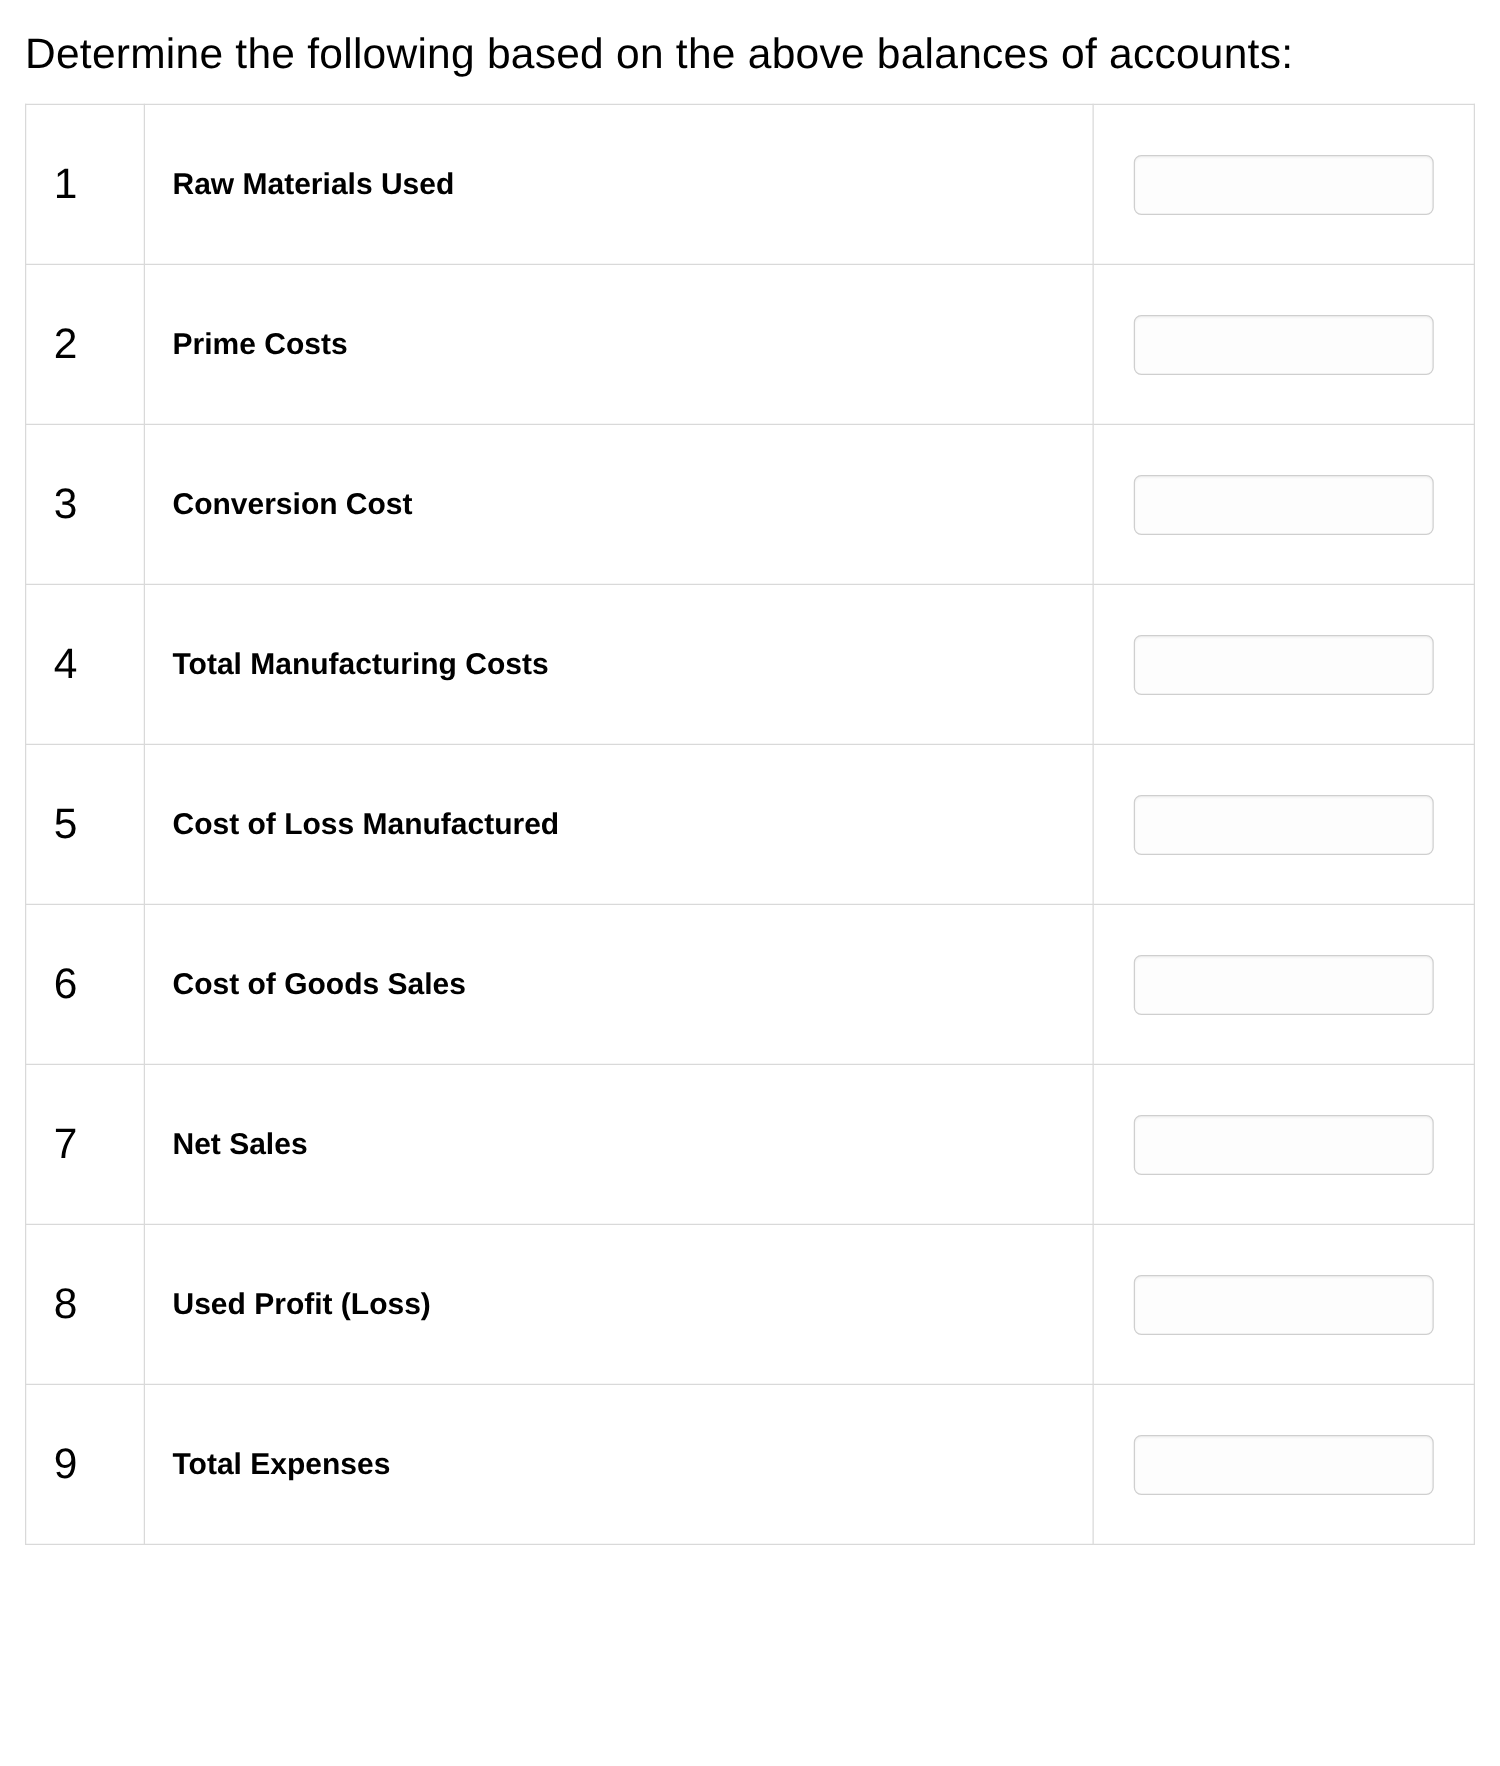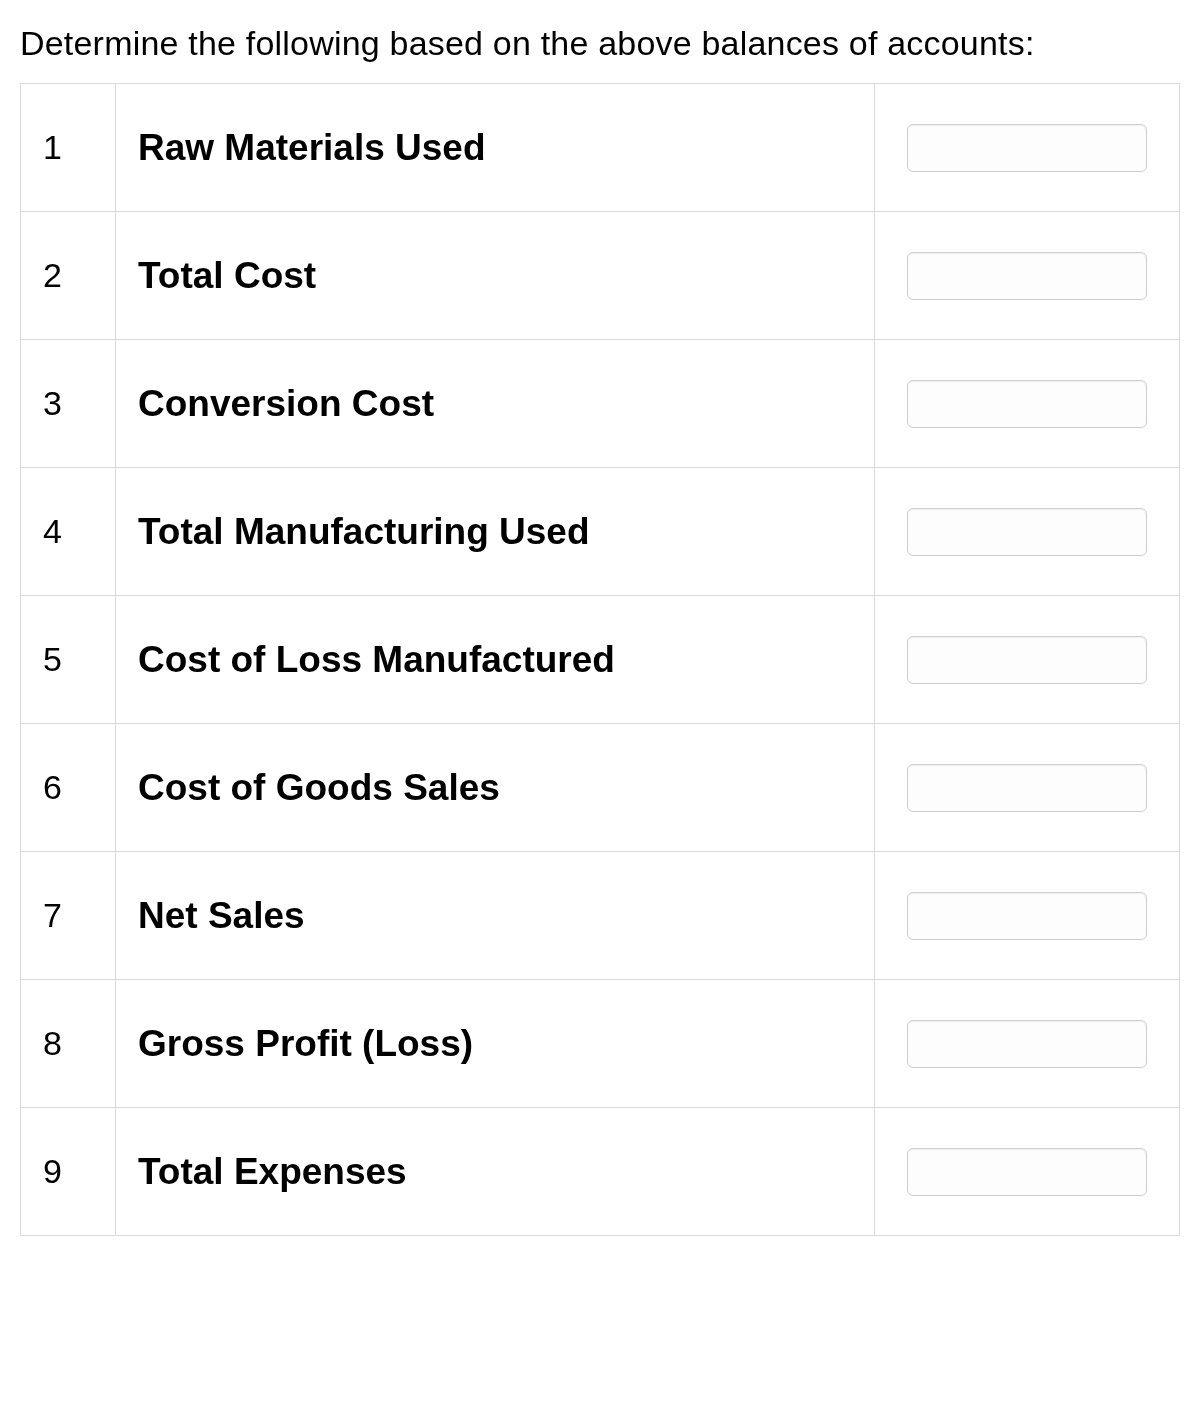--- a/index.html
+++ b/index.html
@@ -35,21 +35,21 @@
     td.num-cell {
       width: 95px;
       text-align: left;
       padding-left: 22px;
       font-size: 34px;
       font-weight: normal;
       color: #000;
     }
     td.label-cell {
       padding-left: 22px;
-      font-size: 37px;
+      font-size: 24px;
       font-weight: bold;
       color: #000;
     }
     td.input-cell {
       width: 305px;
       text-align: center;
     }
     .text-input {
       width: 240px;
       height: 48px;
@@ -72,35 +72,35 @@
   <tbody>
     <tr>
       <td class="num-cell">1</td>
       <td class="label-cell">Raw Materials Used</td>
       <td class="input-cell">
         <input type="text" class="text-input" value="" style="">
       </td>
     </tr>
     <tr>
       <td class="num-cell">2</td>
-      <td class="label-cell">Total Cost</td>
+      <td class="label-cell">Prime Costs</td>
       <td class="input-cell">
         <input type="text" class="text-input" value="" style="">
       </td>
     </tr>
     <tr>
       <td class="num-cell">3</td>
       <td class="label-cell">Conversion Cost</td>
       <td class="input-cell">
         <input type="text" class="text-input" value="" style="">
       </td>
     </tr>
     <tr>
       <td class="num-cell">4</td>
-      <td class="label-cell">Total Manufacturing Used</td>
+      <td class="label-cell">Total Manufacturing Costs</td>
       <td class="input-cell">
         <input type="text" class="text-input" value="" style="">
       </td>
     </tr>
     <tr>
       <td class="num-cell">5</td>
       <td class="label-cell">Cost of Loss Manufactured</td>
       <td class="input-cell">
         <input type="text" class="text-input" value="" style="">
       </td>
@@ -114,21 +114,21 @@
     </tr>
     <tr>
       <td class="num-cell">7</td>
       <td class="label-cell">Net Sales</td>
       <td class="input-cell">
         <input type="text" class="text-input" value="" style="">
       </td>
     </tr>
     <tr>
       <td class="num-cell">8</td>
-      <td class="label-cell">Gross Profit (Loss)</td>
+      <td class="label-cell">Used Profit (Loss)</td>
       <td class="input-cell">
         <input type="text" class="text-input" value="" style="">
       </td>
     </tr>
     <tr>
       <td class="num-cell">9</td>
       <td class="label-cell">Total Expenses</td>
       <td class="input-cell">
         <input type="text" class="text-input" value="" style="">
       </td>

